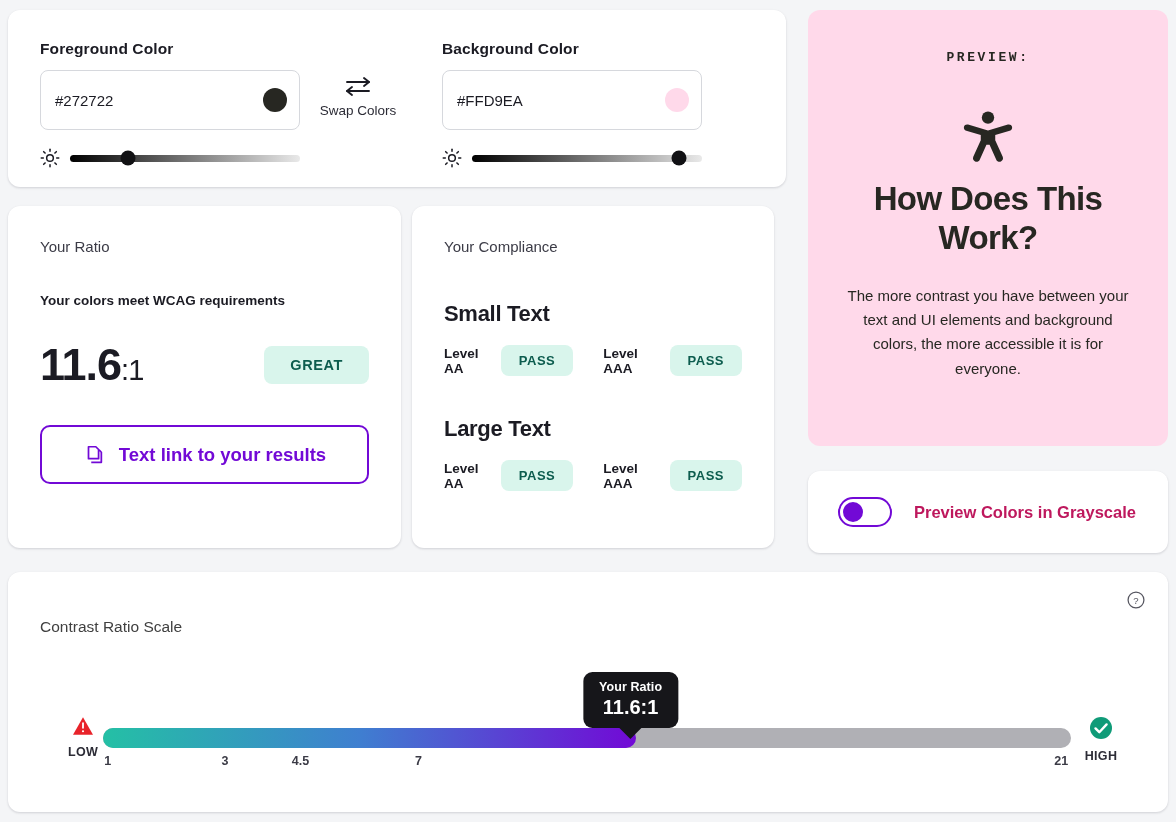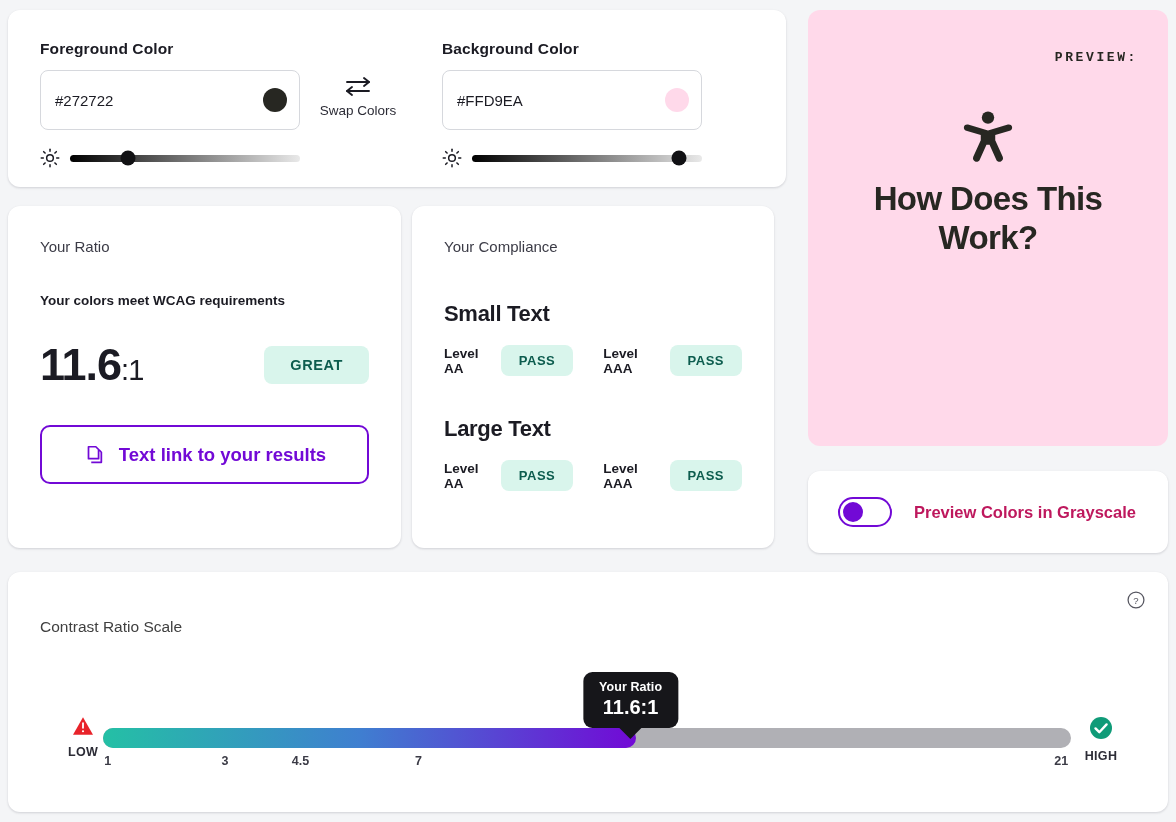--- a/index.html
+++ b/index.html
@@ -109,21 +109,21 @@
   
   .preview-card {
     position: absolute; left: 808px; top: 10px;
     width: 360px; height: 436px;
     border-radius: 12px;
     padding: 40px 30px;
     text-align: center;
   }
   .preview-kicker {
     font-family: "Liberation Mono", monospace;
-    font-size: 13px; letter-spacing: 2.6px; font-weight: bold; text-align: right;
+    font-size: 13px; letter-spacing: 2.6px; font-weight: bold;
   }
   .a11y-icon { margin: 42px auto 10px; display: block; }
   .preview-title { font-size: 33px; font-weight: bold; line-height: 1.19; letter-spacing: -.6px; }
   .preview-body { font-size: 15px; line-height: 1.63; margin-top: 26px; padding: 0 2px; }
 
   
   .gray-card {
     position: absolute; left: 808px; top: 471px;
     width: 360px; height: 82px;
     display: flex; align-items: center; padding: 0 30px; gap: 22px;
@@ -301,20 +301,21 @@
 
   <div class="preview-card" style="background:#FFD9EA; color:#272722;">
     <div class="preview-kicker">PREVIEW:</div>
     <svg class="a11y-icon" width="62" height="62" viewBox="0 0 24 24">
       <g fill="#272722">
         <circle cx="12" cy="4.1" r="2.4"></circle>
         <path d="M21.3 7.6c-.2-.7-.9-1-1.6-.8L12 9.1 4.3 6.8c-.7-.2-1.4.1-1.6.8-.2.7.2 1.4.9 1.6l5.6 1.6v2.1l-2.9 6.4c-.3.7 0 1.5.7 1.8.7.3 1.5 0 1.8-.7l2.6-5.8h1.2l2.6 5.8c.3.7 1.1 1 1.8.7.7-.3 1-1.1.7-1.8l-2.9-6.4v-2.1l5.6-1.6c.7-.2 1.1-.9.9-1.6z"></path>
       </g>
     </svg>
     <div class="preview-title">How Does This Work?</div>
+    <div class="preview-body">The more contrast you have between your text and UI elements and background colors, the more accessible it is for everyone.</div>
   </div>
 
   <div class="card gray-card">
     <div class="toggle">
       <span class="dot"></span>
     </div>
     <div class="gray-label">Preview Colors in Grayscale</div>
   </div>
 
   <div class="card scale-card">

